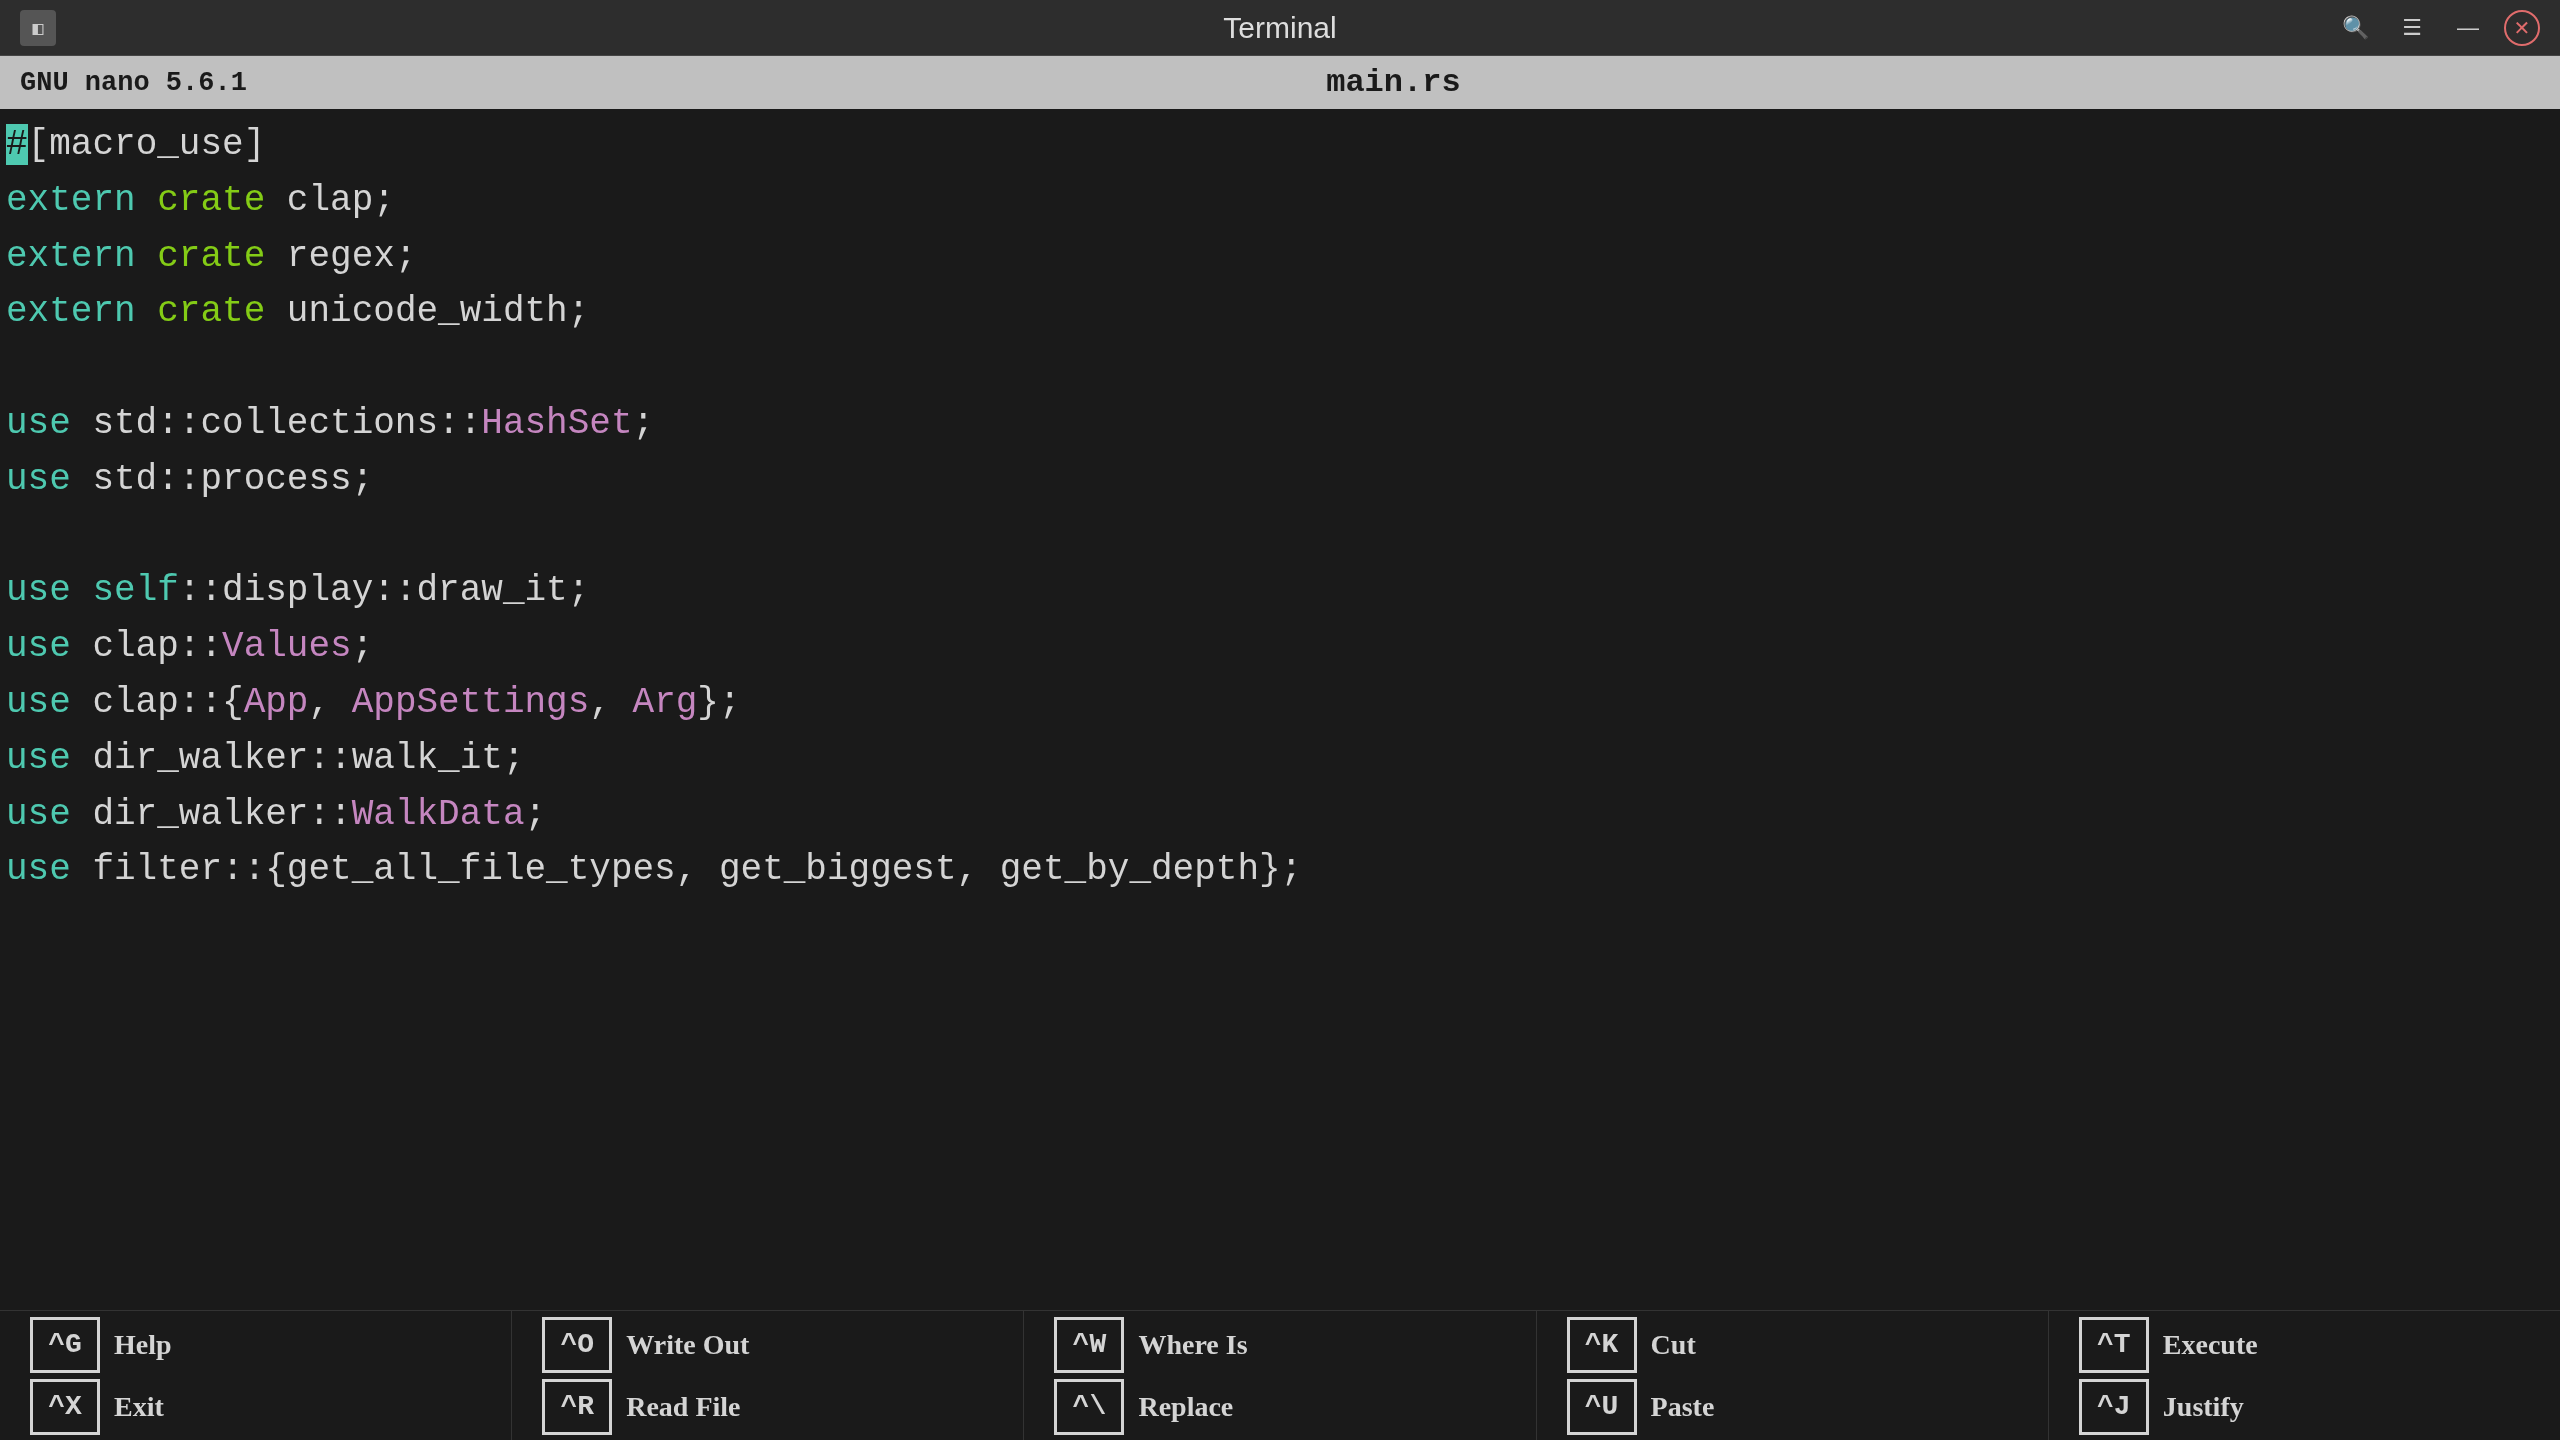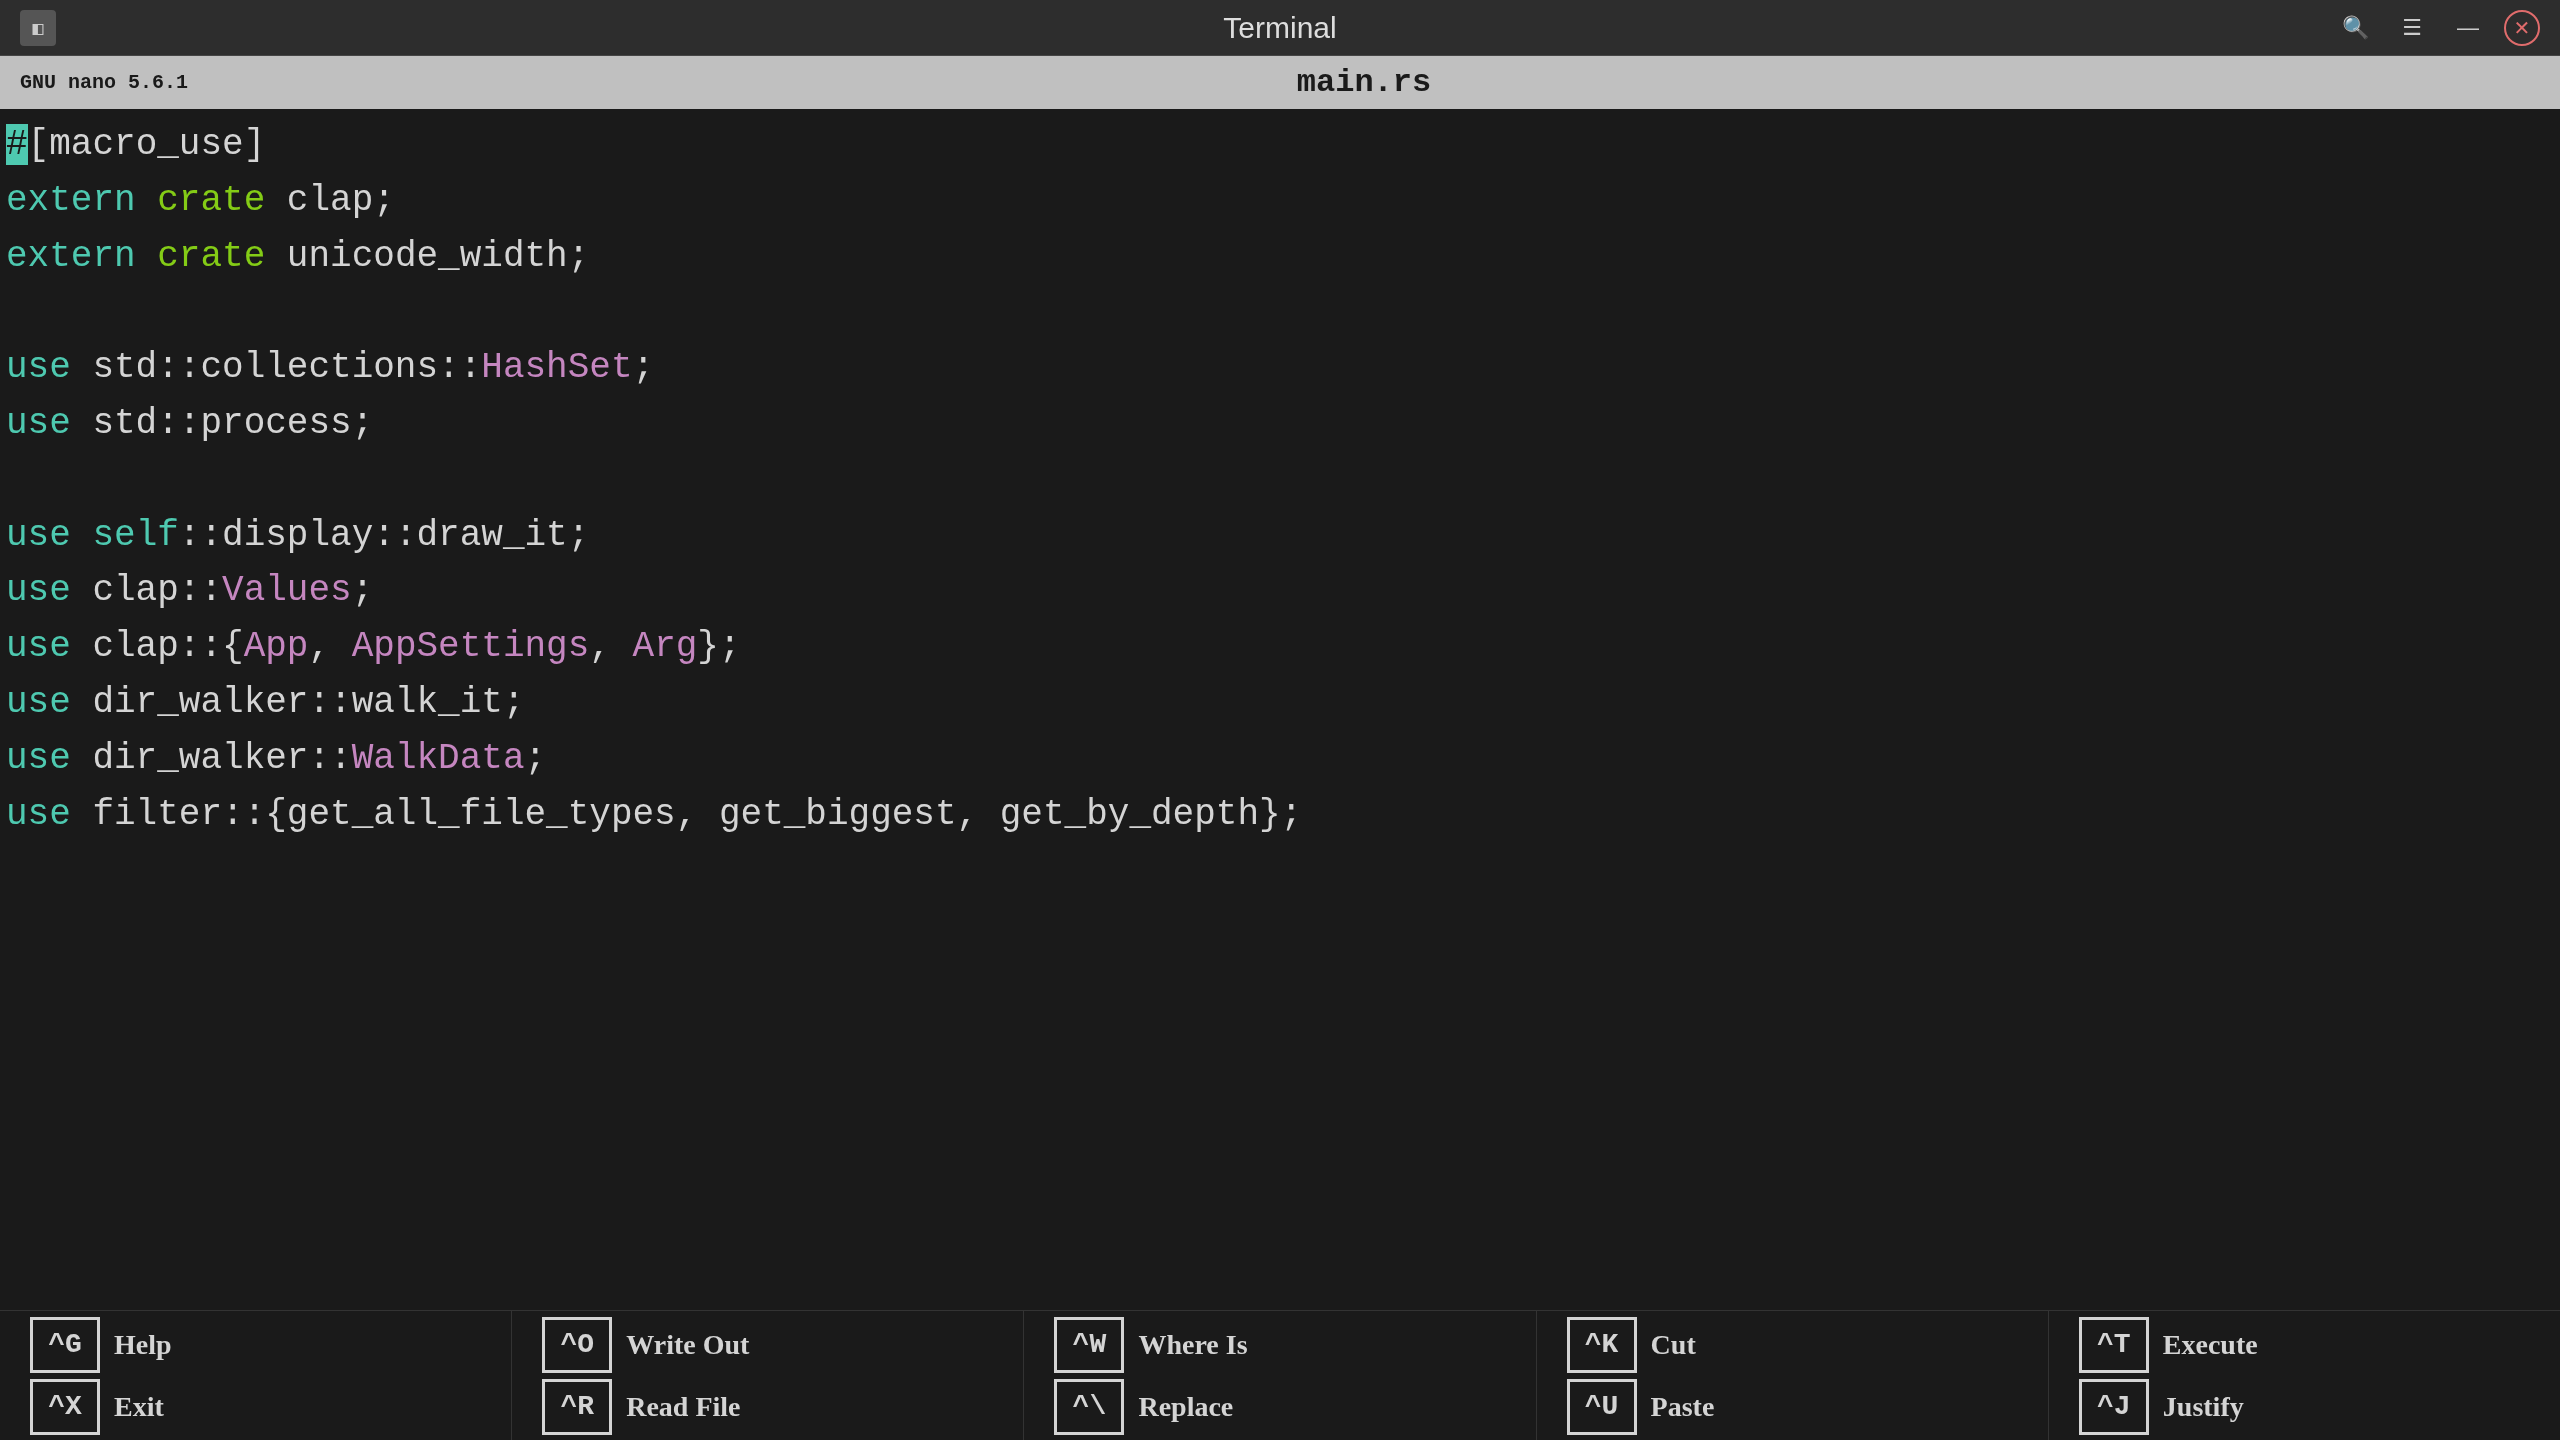--- a/index.html
+++ b/index.html
@@ -90,21 +90,21 @@
       font-family: 'Courier New', Courier, monospace;
       font-size: 32px;
       font-weight: bold;
       padding: 8px 20px;
       display: flex;
       align-items: center;
       justify-content: space-between;
     }
 
     .nano-title {
-      font-size: 20px;
+      font-size: 27px;
       font-weight: bold;
     }
 
     .nano-filename {
       font-size: 32px;
       font-weight: bold;
     }
 
     
     .code-area {
@@ -227,20 +227,21 @@
   </div>
 
   <div class="code-wrapper">
     <div class="code-area">
 
       <span class="code-line"><span class="cursor-highlight">#</span><span class="normal">[macro_use]</span></span>
 
       <span class="code-line"><span class="kw-extern">extern</span><span class="normal"> </span><span class="kw-crate">crate</span><span class="normal"> clap;</span></span>
 
 
+      <span class="code-line"><span class="kw-extern">extern</span><span class="normal"> </span><span class="kw-crate">crate</span><span class="normal"> regex;</span></span>
 
       <span class="code-line"><span class="kw-extern">extern</span><span class="normal"> </span><span class="kw-crate">crate</span><span class="normal"> unicode_width;</span></span>
 
       <span class="code-line">&nbsp;</span>
 
       <span class="code-line"><span class="kw-use">use</span><span class="normal"> std::collections::</span><span class="ty-name">HashSet</span><span class="normal">;</span></span>
 
       <span class="code-line"><span class="kw-use">use</span><span class="normal"> std::process;</span></span>
 
       <span class="code-line">&nbsp;</span>

